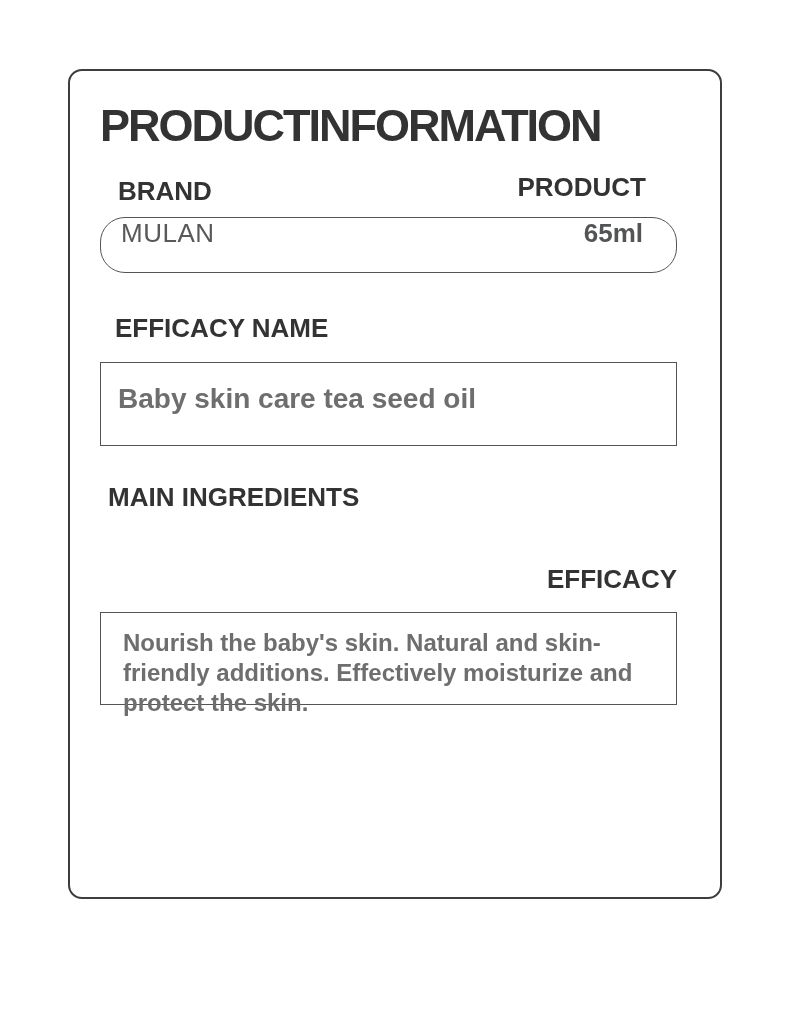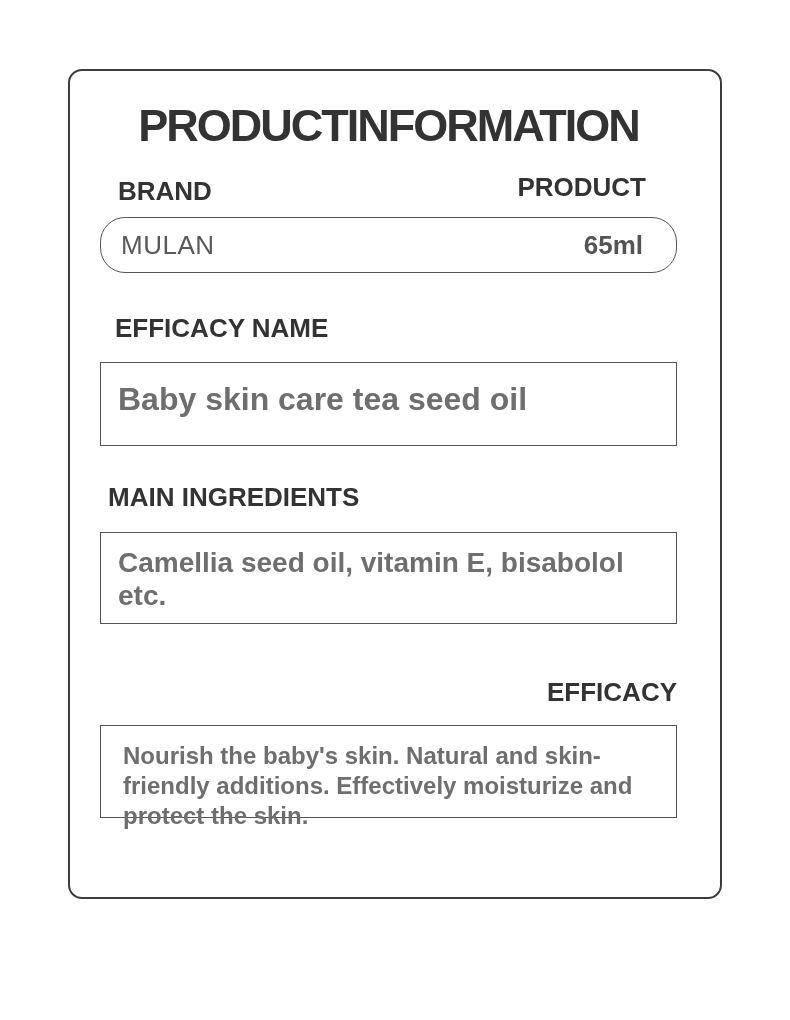--- a/index.html
+++ b/index.html
@@ -23,21 +23,21 @@
     width:654px; height:830px;
     background:var(--bg);
     border:2px solid var(--card-border);
     border-radius:14px;
   }
   .card-inner{ padding:0 43px 0 30px; height:100%; }
 
   .title{
     margin-top:31px;
     font-size:45px; line-height:48px; font-weight:700;
-    letter-spacing:-2px; text-align:center;
+    letter-spacing:-2px; 
     color:var(--heading);
     white-space:nowrap;
   }
 
   .labels-row{
     margin-top:27px;
     display:flex; justify-content:space-between; align-items:flex-end;
     height:28px;
   }
   .section-label{
@@ -50,36 +50,36 @@
   .label-ingredients{ margin-top:37px; margin-left:8px; }
   .label-efficacy{ margin-top:54px; margin-left:7px;text-align:right; }
 
   .value-box{
     width:577px;
     border:1px solid var(--box-border);
     background:var(--bg);
   }
   .box-brand{
     margin-top:12px; height:56px;
-    display:flex; justify-content:space-between; align-items:center;
+    display:flex; justify-content:space-between; align-items:flex-start;
     padding:0 33px 0 20px;
     border-radius:25px;
   }
   .brand-value{
     font-size:26px; font-weight:400; color:var(--muted-text);
     letter-spacing:0.5px;
   }
   .specific-value{
     font-size:26px; font-weight:700; color:var(--value-strong);
   }
   .box-product{
     margin-top:20px; height:84px;
     padding:21px 20px 0 17px;
   }
-  .box-product .box-text{ font-size:32px; line-height:30px; }
+  .box-product .box-text{ font-size:28px; line-height:30px; }
   .box-ingredients{
     margin-top:21px; height:92px;
     padding:13px 20px 0 17px;
   }
   .box-ingredients .box-text{ font-size:28px; line-height:33px; }
   .box-efficacy{
     margin-top:19px; height:93px;
     padding:15px 18px 0 22px;
   }
   .box-efficacy .box-text{ font-size:24px; line-height:30px; }
@@ -106,23 +106,20 @@
     </div>
 
     <div class="section-label label-product">EFFICACY NAME</div>
 
     <div class="value-box box-product">
       <div class="box-text">Baby skin care tea seed oil</div>
     </div>
 
     <div class="section-label label-ingredients">MAIN INGREDIENTS</div>
 
-    <div class="value-box box-ingredients">
-      <div class="box-text">Camellia seed oil, vitamin E, bisabolol etc.</div>
-    </div>
 
     <div class="section-label label-efficacy">EFFICACY</div>
 
     <div class="value-box box-efficacy">
       <div class="box-text">Nourish the baby's skin. Natural and skin-friendly additions. Effectively moisturize and protect the skin.</div>
     </div>
 
   </div>
 </div>
 

